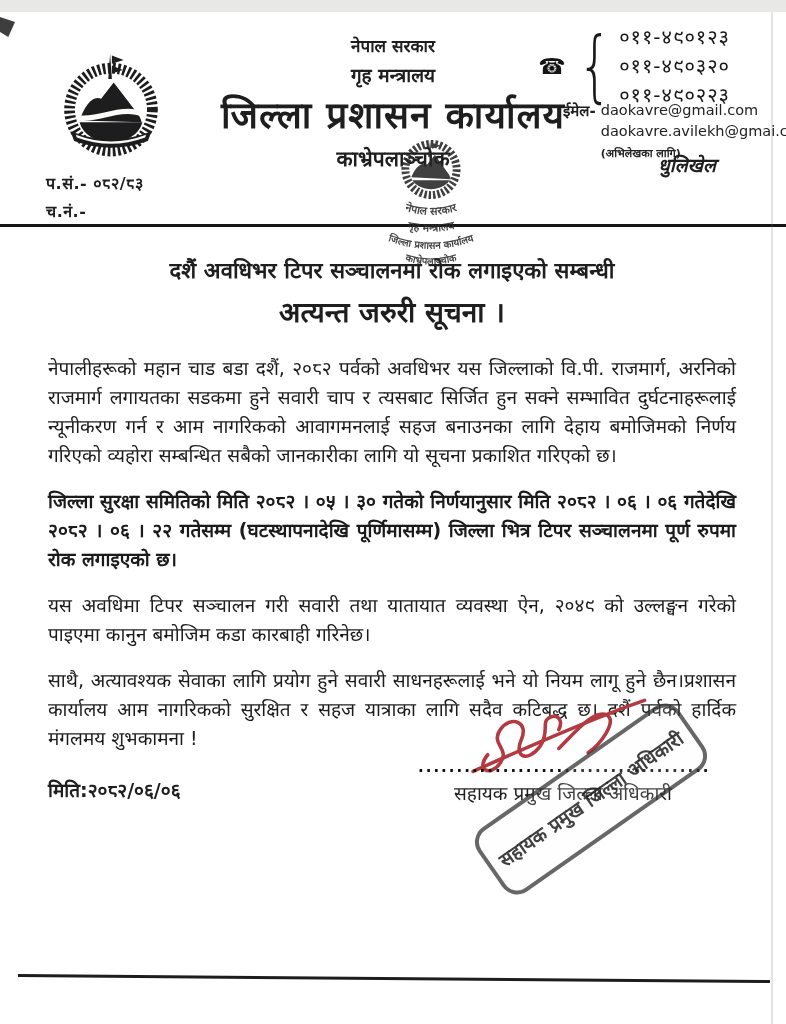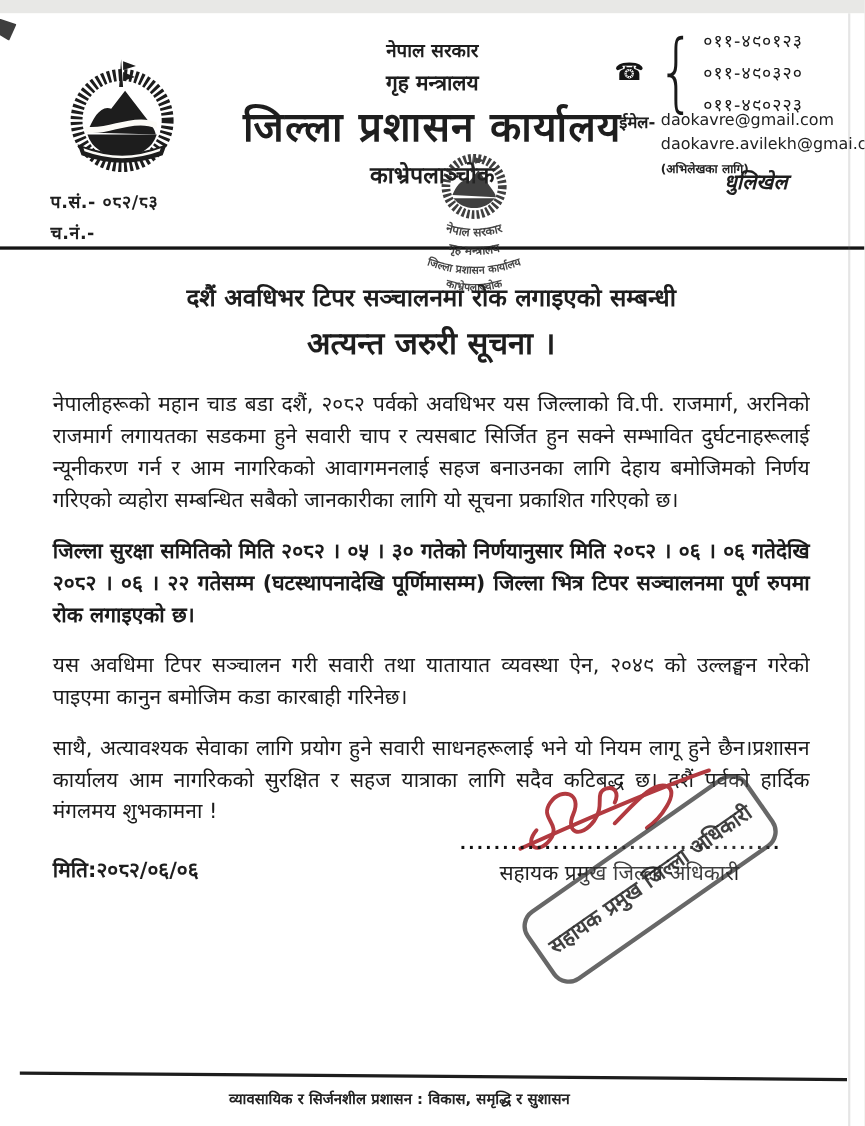--- a/index.html
+++ b/index.html
@@ -23,21 +23,21 @@
   .gov-line      { position:absolute; left:0; right:0; top:22px;  font-size:17px; font-weight:bold; }
   .ministry-line { position:absolute; left:0; right:0; top:50px;  font-size:19px; font-weight:bold; }
   .office-line   { position:absolute; left:0; right:0; top:76px;  font-size:37px; font-weight:bold; letter-spacing:1px; }
   .district-line { position:absolute; left:0; right:0; top:132px; font-size:21px; font-weight:bold; }
 
   .phones { position:absolute; right:56px; top:10px; display:flex; align-items:center; }
   .phone-glyph { font-size:22px; margin-right:4px; color:#141414; }
   .phone-brace { font-size:78px; font-weight:200; line-height:88px; color:#1a1a1a;
     transform:scaleX(.7); }
   .phone-list { list-style:none; }
-  .phone-list li { font-size:16px; line-height:29px; letter-spacing:1px; color:#161616; }
+  .phone-list li { font-size:20px; line-height:29px; letter-spacing:1px; color:#161616; }
 
   .emails { position:absolute; left:563px; top:88px; font-size:14.5px; }
   .email-row { display:flex; gap:5px; }
   .email-label { font-weight:bold; font-size:15px; white-space:nowrap; }
   .email-col div { line-height:21px; color:#222; }
   .email-note { font-size:11px; font-weight:bold; margin-top:1px; }
   .place-line { position:absolute; right:70px; top:140px; font-size:19px; font-weight:bold;font-style:italic; }
 
   .refs { position:absolute; left:46px; top:160px; font-size:16px; font-weight:bold; }
   .refs div { margin-bottom:6px; letter-spacing:.5px; }
@@ -182,14 +182,13 @@
     </svg>
     <div class="dotted-line">......................................</div>
     <div class="sign-designation">सहायक प्रमुख जिल्ला अधिकारी</div>
   </div>
 
   <div class="diag-stamp">
     <span>सहायक प्रमुख जिल्ला अधिकारी</span>
   </div>
 
   <div class="footer-rule"></div>
-  <div class="footer-text">व्यावसायिक र सिर्जनशील प्रशासन : विकास, समृद्धि र सुशासन</div>
 </div>
 
 </body></html>

